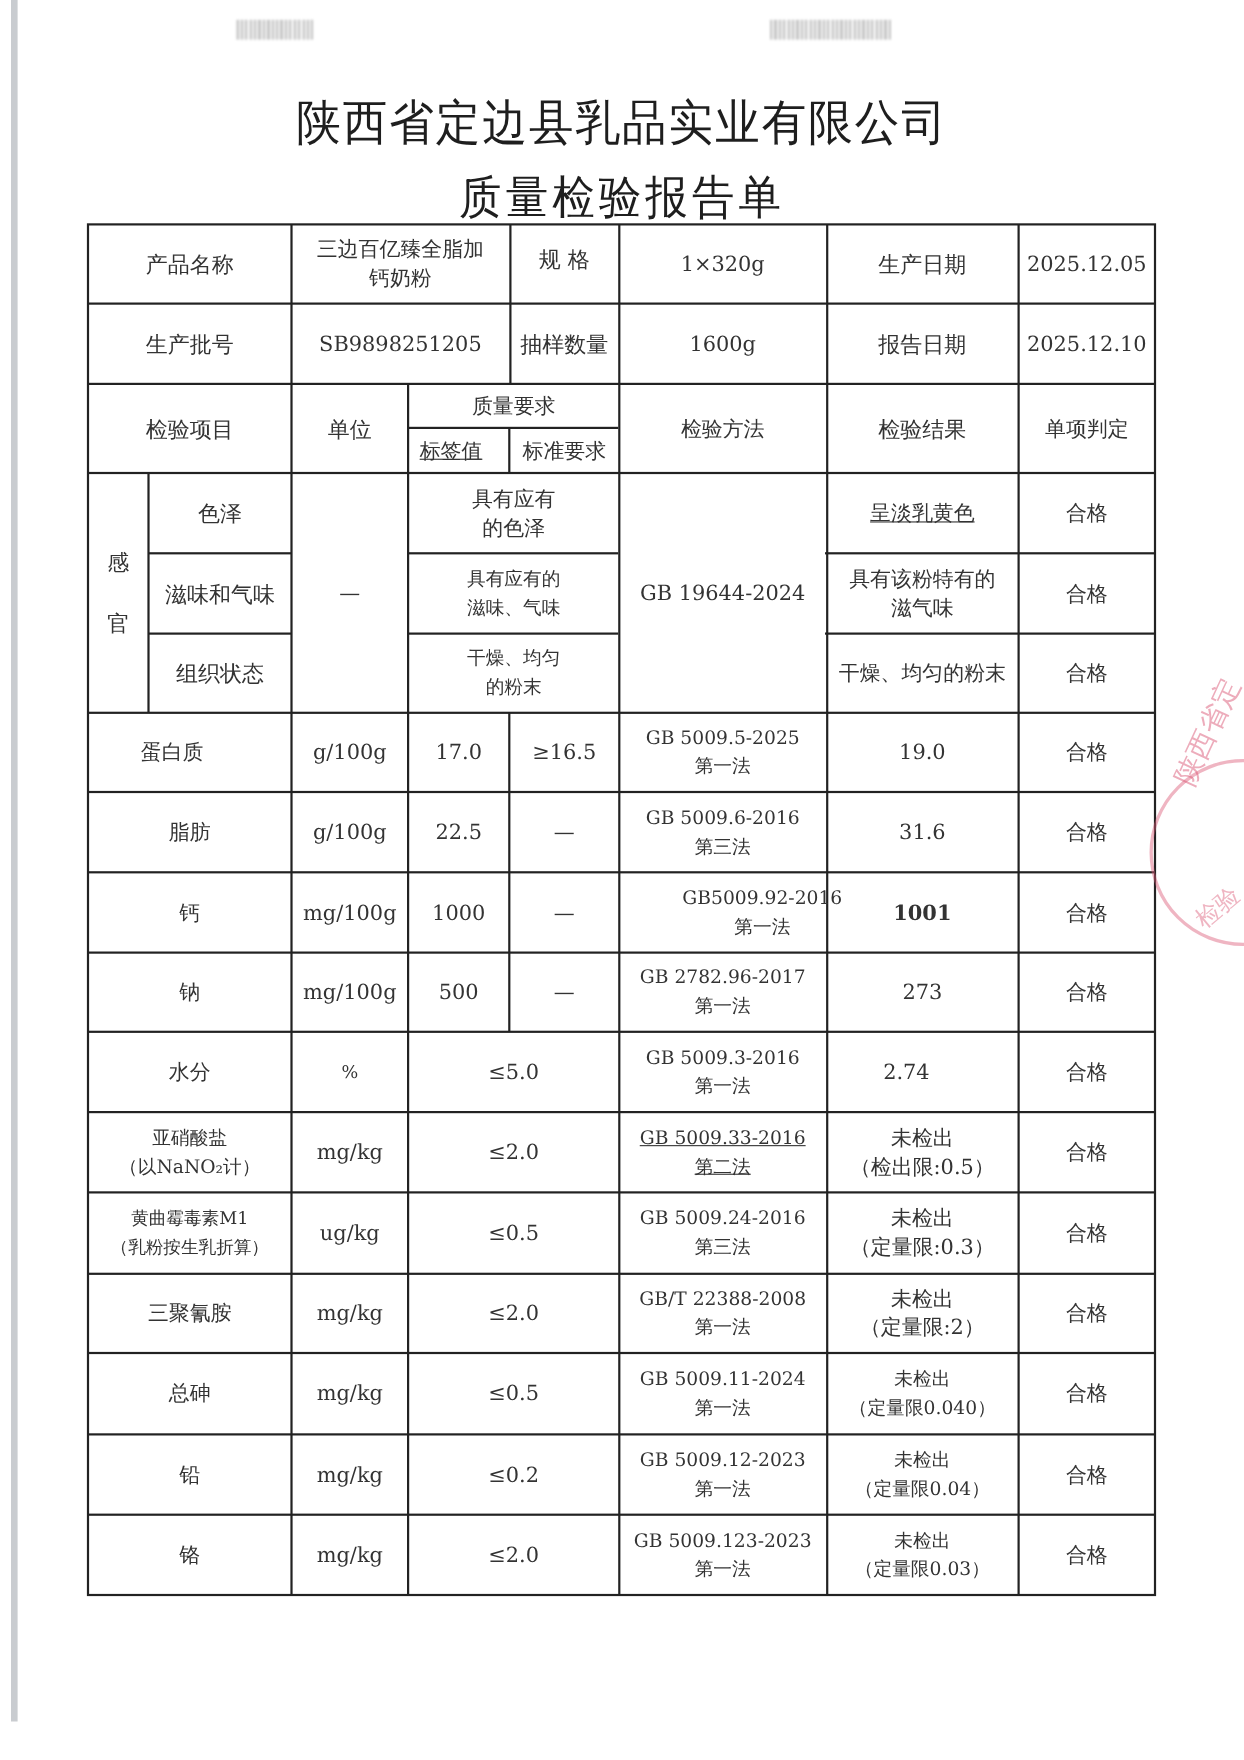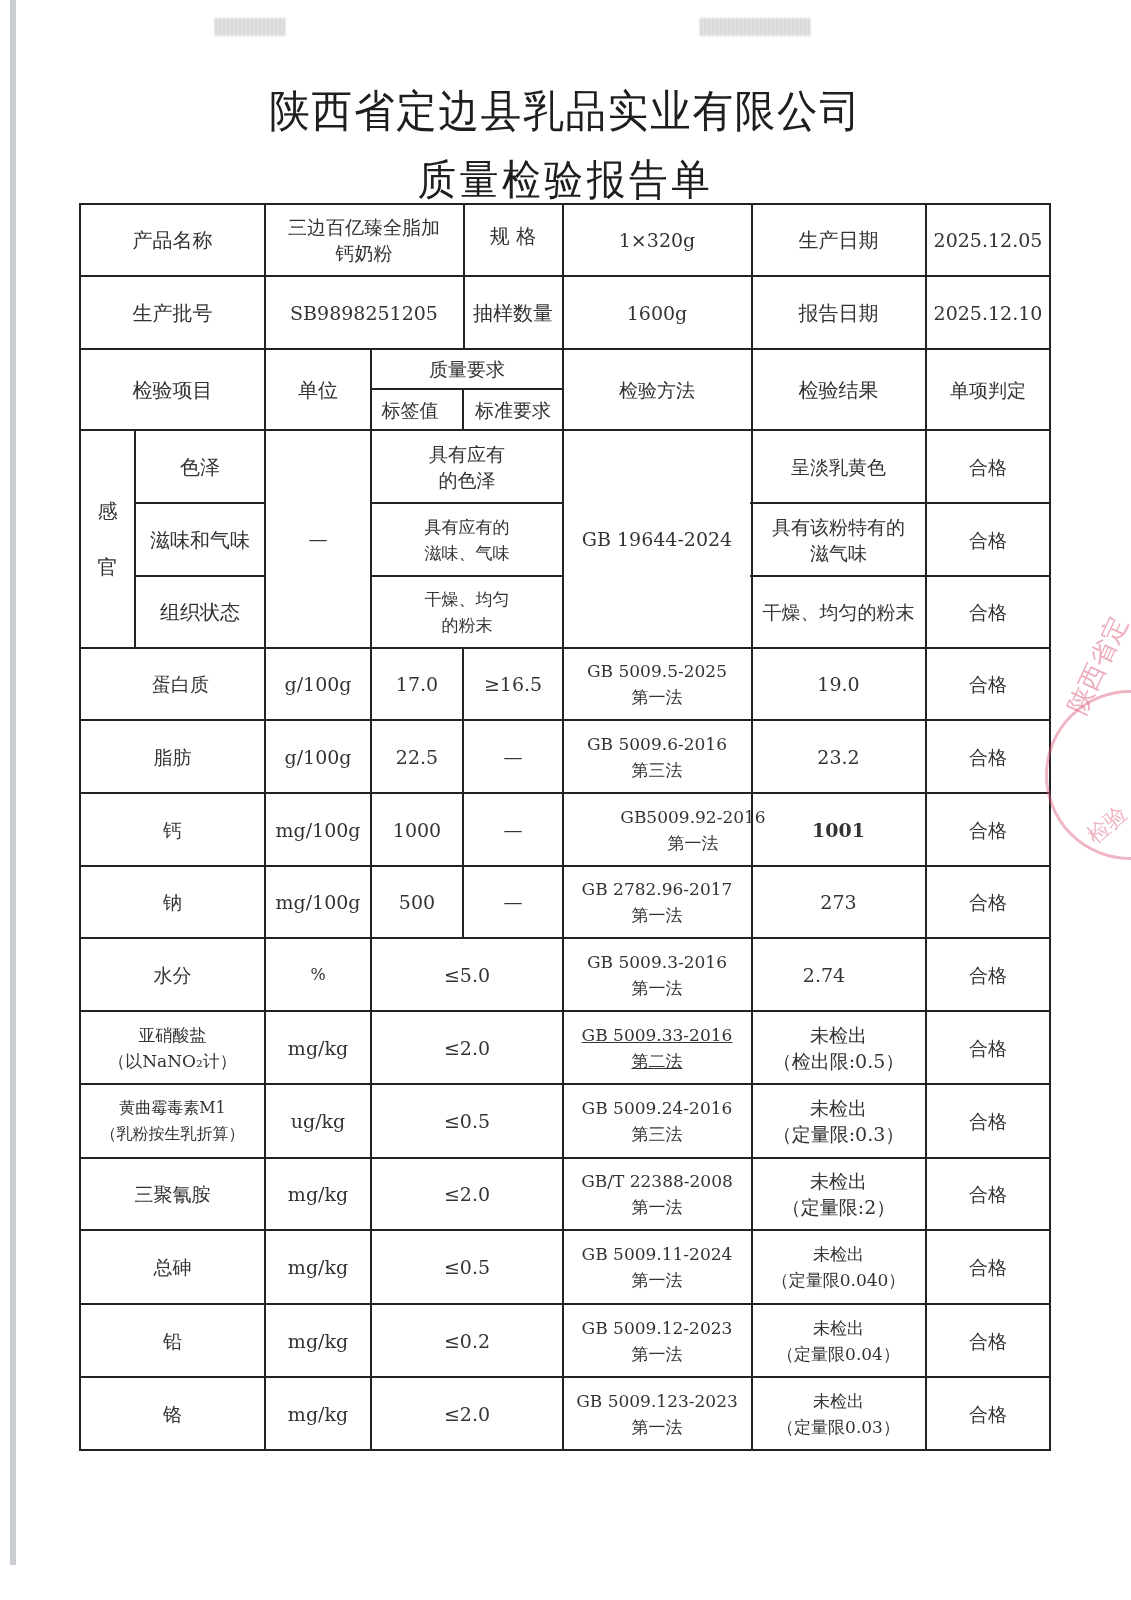--- a/index.html
+++ b/index.html
@@ -83,67 +83,67 @@
 <div class="cell" style="left:80px;top:276px;width:185px;height:73px;font-size:20px;">生产批号</div>
 <div class="cell" style="left:265px;top:276px;width:198px;height:73px;">SB9898251205</div>
 <div class="cell" style="left:463px;top:276px;width:100px;height:73px;font-size:20px;">抽样数量</div>
 <div class="cell" style="left:563px;top:276px;width:188px;height:73px;">1600g</div>
 <div class="cell" style="left:751px;top:276px;width:175px;height:73px;font-size:20px;">报告日期</div>
 <div class="cell" style="left:926px;top:276px;width:124px;height:73px;">2025.12.10</div>
 
 <div class="cell" style="left:80px;top:349px;width:185px;height:81px;font-size:20px;">检验项目</div>
 <div class="cell" style="left:265px;top:349px;width:106px;height:81px;font-size:20px;">单位</div>
 <div class="cell" style="left:371px;top:349px;width:192px;height:40px;">质量要求</div>
-<div class="cell" style="left:371px;top:389px;width:78px;height:41px;">标签值</div>
+<div class="cell" style="left:371px;top:389px;width:78px;height:41px;text-decoration:underline;">标签值</div>
 <div class="cell" style="left:463px;top:389px;width:100px;height:41px;">标准要求</div>
 <div class="cell" style="left:563px;top:349px;width:188px;height:81px;">检验方法</div>
 <div class="cell" style="left:751px;top:349px;width:175px;height:81px;font-size:20px;">检验结果</div>
 <div class="cell" style="left:926px;top:349px;width:124px;height:81px;">单项判定</div>
 
 <div class="cell" style="left:80px;top:430px;width:55px;height:218px;font-size:20px;line-height:28px;">感
 
 官</div>
 <div class="cell" style="left:265px;top:430px;width:106px;height:218px;">—</div>
 <div class="cell" style="left:563px;top:430px;width:188px;height:218px;">GB 19644-2024</div>
 
 <div class="cell" style="left:135px;top:430px;width:130px;height:73px;font-size:20px;">色泽</div>
 <div class="cell" style="left:371px;top:430px;width:192px;height:73px;">具有应有
 的色泽</div>
-<div class="cell" style="left:751px;top:430px;width:175px;height:73px;">呈淡乳黄色</div>
+<div class="cell" style="left:751px;top:430px;width:175px;height:73px;text-decoration:underline;">呈淡乳黄色</div>
 <div class="cell" style="left:926px;top:430px;width:124px;height:73px;">合格</div>
 
 <div class="cell" style="left:135px;top:503px;width:130px;height:73px;font-size:20px;">滋味和气味</div>
 <div class="cell small" style="left:371px;top:503px;width:192px;height:73px;">具有应有的
 滋味、气味</div>
 <div class="cell" style="left:751px;top:503px;width:175px;height:73px;">具有该粉特有的
 滋气味</div>
 <div class="cell" style="left:926px;top:503px;width:124px;height:73px;">合格</div>
 
 <div class="cell" style="left:135px;top:576px;width:130px;height:72px;font-size:20px;">组织状态</div>
 <div class="cell small" style="left:371px;top:576px;width:192px;height:72px;">干燥、均匀
 的粉末</div>
 <div class="cell" style="left:751px;top:576px;width:175px;height:72px;white-space:nowrap;">干燥、均匀的粉末</div>
 <div class="cell" style="left:926px;top:576px;width:124px;height:72px;">合格</div>
 
-<div class="cell" style="left:88px;top:648px;width:185px;height:72px;">蛋白质</div>
+<div class="cell" style="left:64px;top:648px;width:185px;height:72px;">蛋白质</div>
 <div class="cell" style="left:265px;top:648px;width:106px;height:72px;">g/100g</div>
 <div class="cell" style="left:371px;top:648px;width:92px;height:72px;">17.0</div>
 <div class="cell" style="left:463px;top:648px;width:100px;height:72px;">≥16.5</div>
 <div class="cell small" style="left:563px;top:648px;width:188px;height:72px;">GB 5009.5-2025
 第一法</div>
 <div class="cell" style="left:751px;top:648px;width:175px;height:72px;">19.0</div>
 <div class="cell" style="left:926px;top:648px;width:124px;height:72px;">合格</div>
 
 <div class="cell" style="left:80px;top:720px;width:185px;height:73px;">脂肪</div>
 <div class="cell" style="left:265px;top:720px;width:106px;height:73px;">g/100g</div>
 <div class="cell" style="left:371px;top:720px;width:92px;height:73px;">22.5</div>
 <div class="cell" style="left:463px;top:720px;width:100px;height:73px;">—</div>
 <div class="cell small" style="left:563px;top:720px;width:188px;height:73px;">GB 5009.6-2016
 第三法</div>
-<div class="cell" style="left:751px;top:720px;width:175px;height:73px;">23.2</div>
+<div class="cell" style="left:751px;top:720px;width:175px;height:73px;">31.6</div>
 <div class="cell" style="left:926px;top:720px;width:124px;height:73px;">合格</div>
 
 <div class="cell" style="left:80px;top:793px;width:185px;height:73px;">钙</div>
 <div class="cell" style="left:265px;top:793px;width:106px;height:73px;">mg/100g</div>
 <div class="cell" style="left:371px;top:793px;width:92px;height:73px;">1000</div>
 <div class="cell" style="left:463px;top:793px;width:100px;height:73px;">—</div>
 <div class="cell small" style="left:563px;top:793px;width:188px;height:73px;margin-left:36px;">GB5009.92-2016
 第一法</div>
 <div class="cell" style="left:751px;top:793px;width:175px;height:73px;font-weight:bold;">1001</div>
 <div class="cell" style="left:926px;top:793px;width:124px;height:73px;">合格</div>

